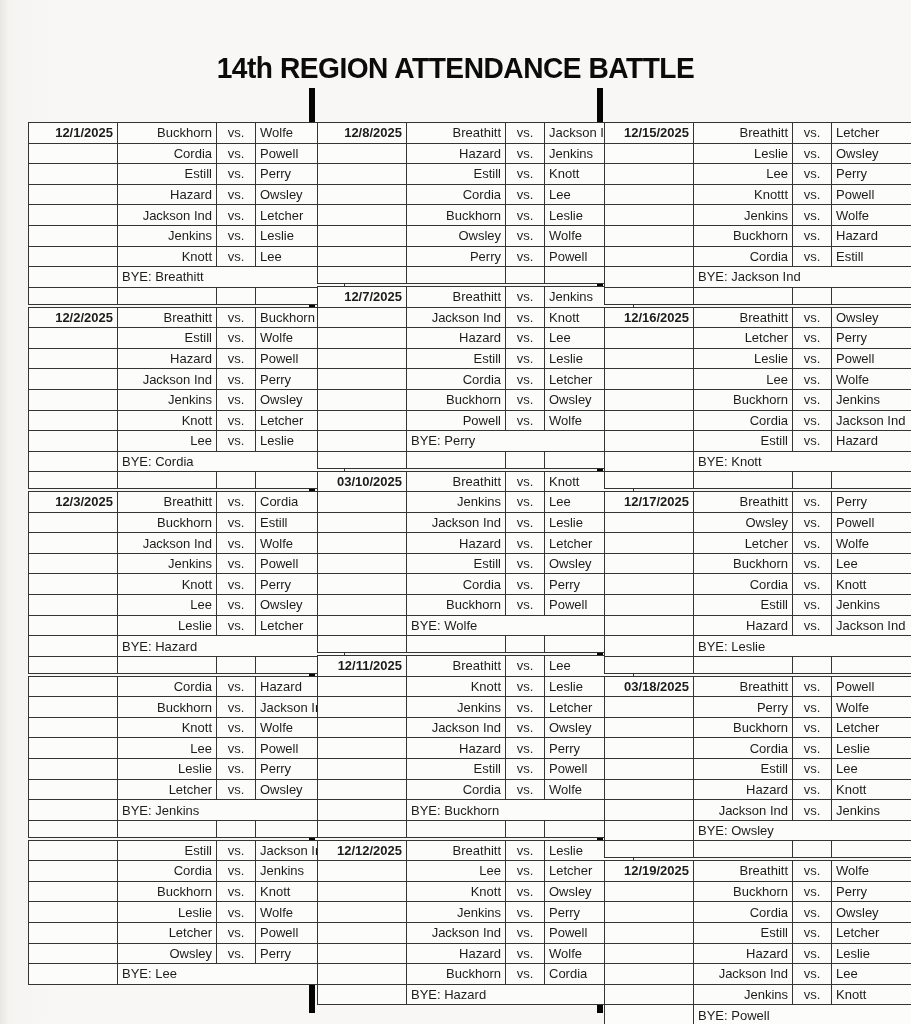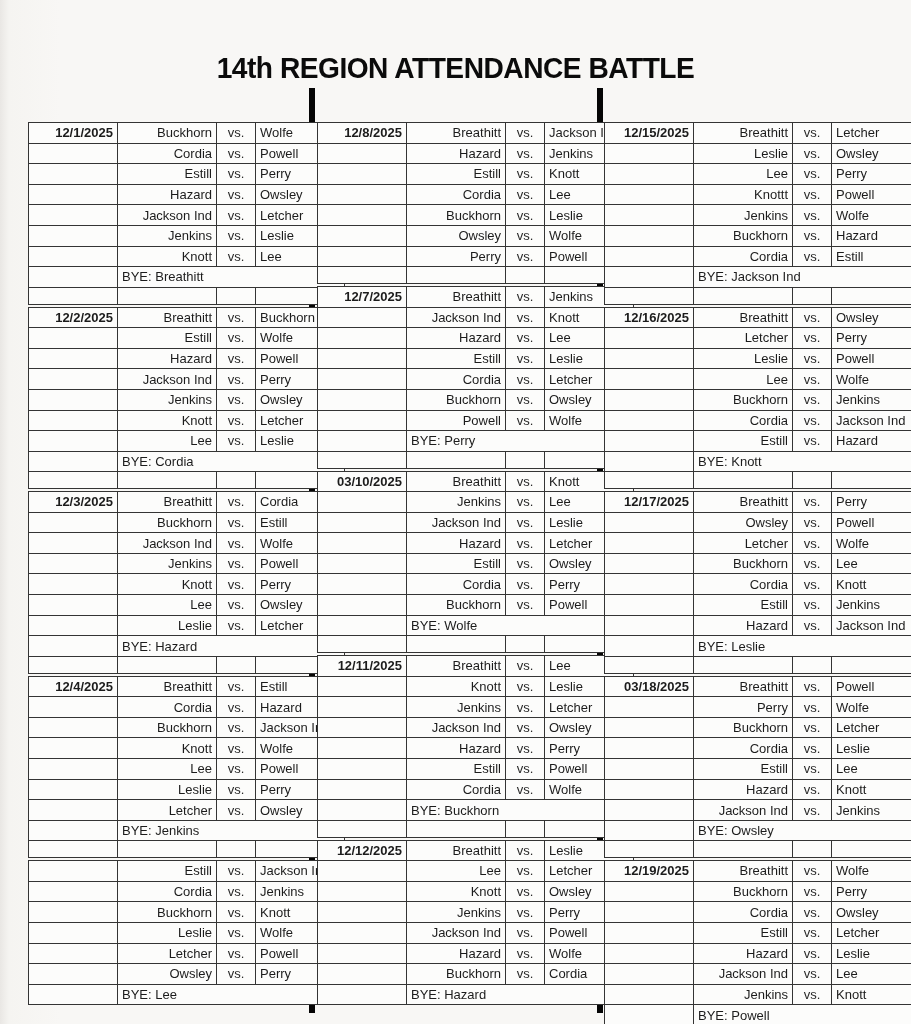--- a/index.html
+++ b/index.html
@@ -215,26 +215,20 @@
     <td class="date-cell"></td>
     <td class="t1-cell"></td>
     <td class="vs-cell"></td>
     <td class="t2-cell"></td>
   </tr>
           </tbody>
         </table>
         <table class="block">
           <tbody>
             <tr class="match-row">
-    <td class="date-cell">12/4/2025</td>
-    <td class="t1-cell">Breathitt</td>
-    <td class="vs-cell">vs.</td>
-    <td class="t2-cell">Estill</td>
-  </tr>
-            <tr class="match-row">
     <td class="date-cell"></td>
     <td class="t1-cell">Cordia</td>
     <td class="vs-cell">vs.</td>
     <td class="t2-cell">Hazard</td>
   </tr>
             <tr class="match-row">
     <td class="date-cell"></td>
     <td class="t1-cell">Buckhorn</td>
     <td class="vs-cell">vs.</td>
     <td class="t2-cell">Jackson Ind</td>

